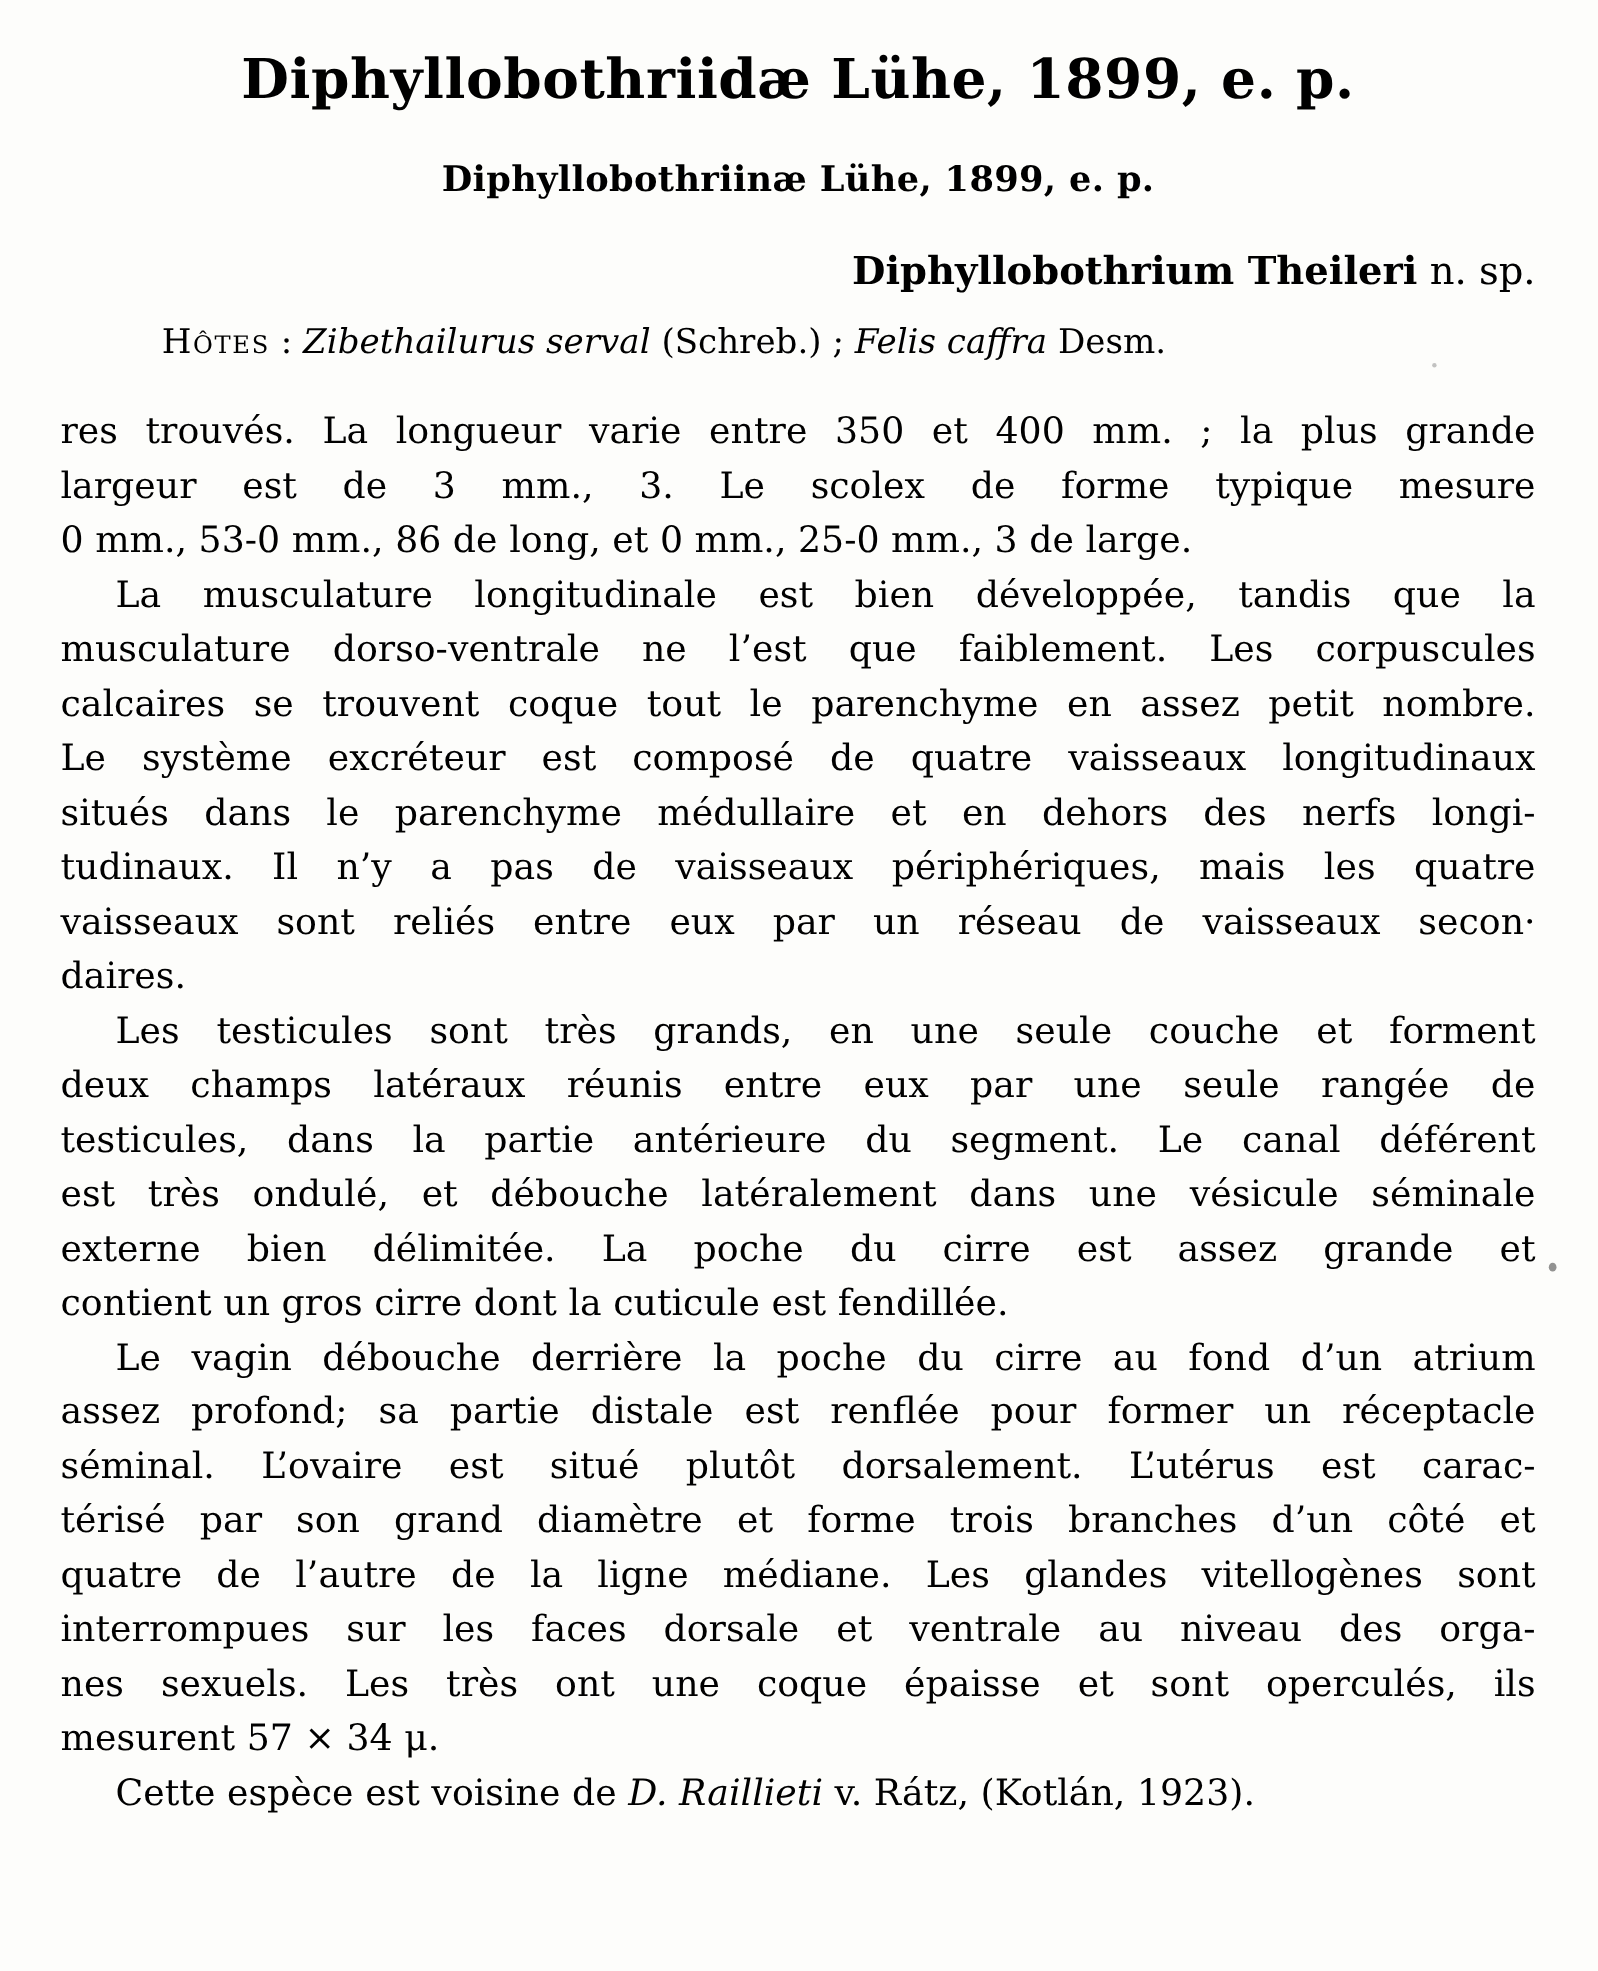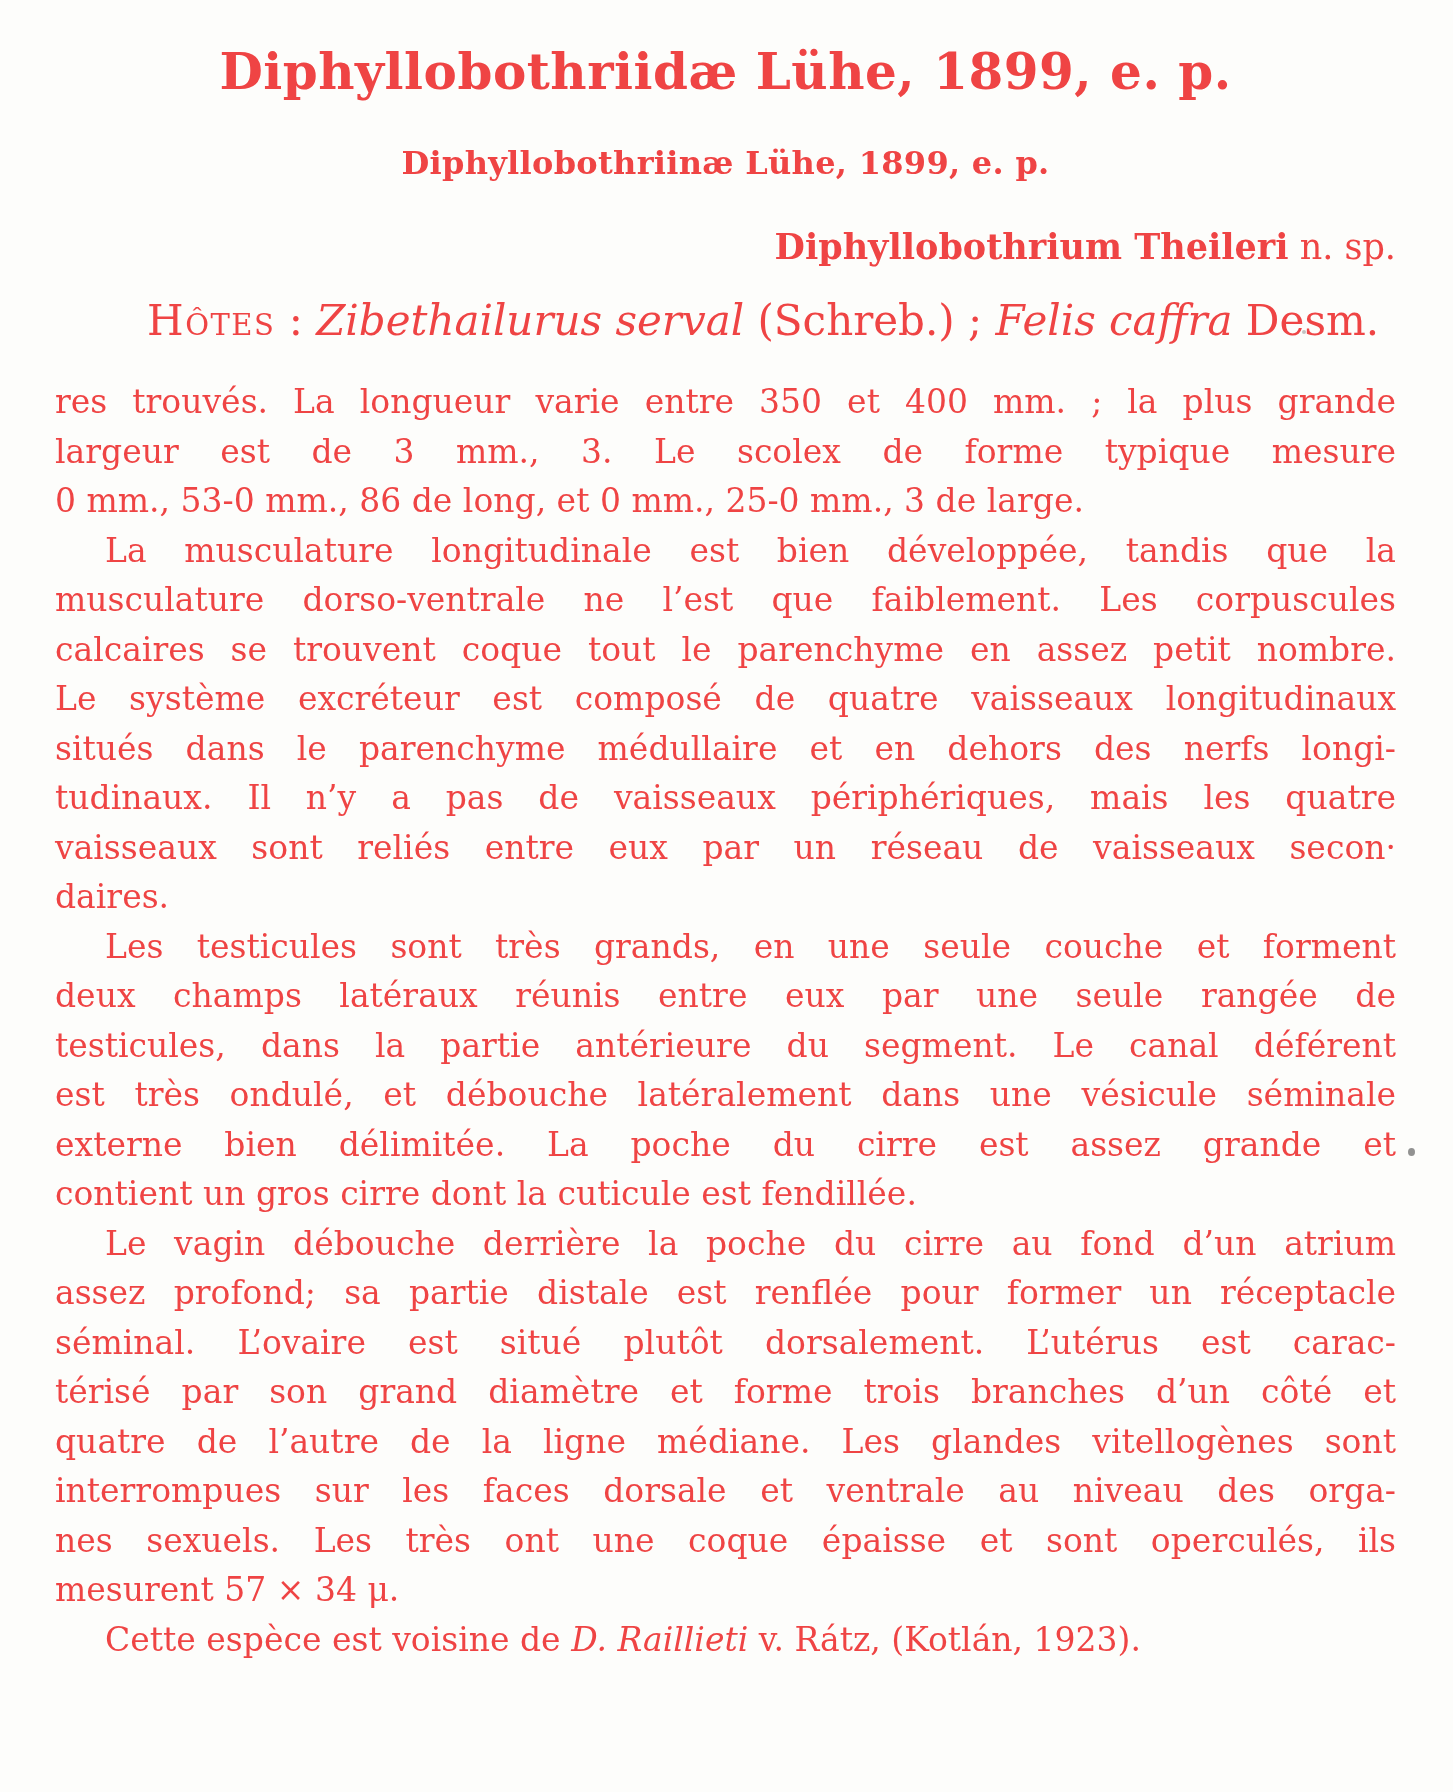--- a/index.html
+++ b/index.html
@@ -6,21 +6,21 @@
     margin: 0;
     padding: 0;
     background: #e8e8e6;
   }
   .page {
     position: relative;
     width: 1453px;
     height: 1792px;
     margin: 0 auto;
     background: #fdfdfb;
-    color: #ef4444;
+    color: #000000;
     font-family: "DejaVu Serif", "Liberation Serif", serif;
     box-sizing: border-box;
     padding: 0 57px 0 55px;
     overflow: hidden;
   }
   
   .speck {
     position: absolute;
     background: #3a3a3a;
     border-radius: 50%;
@@ -48,23 +48,23 @@
     font-size: 35px;
     line-height: 44px;
     font-weight: bold;
     text-align: right;
   }
   .species-title .suffix {
     font-weight: normal;
   }
 
   .hosts-line {
-    margin: 30px 0 0 0;
+    margin: 20px 0 0 0;
     padding-left: 92px;
-    font-size: 42px;
+    font-size: 31px;
     line-height: 44px;
     white-space: nowrap;
   }
 
   .doc-body {
     margin-top: 34px;
   }
   .line {
     font-size: 33px;
     line-height: 49.5px;

